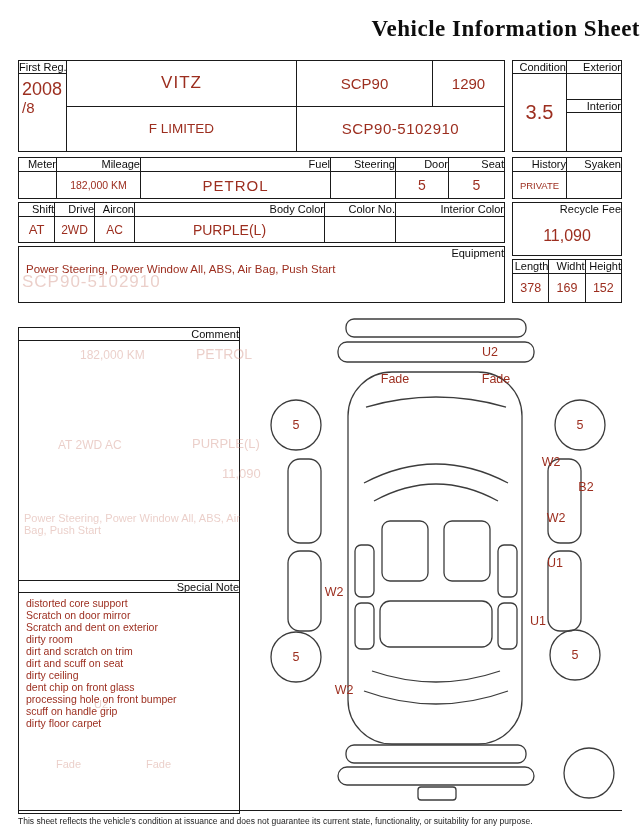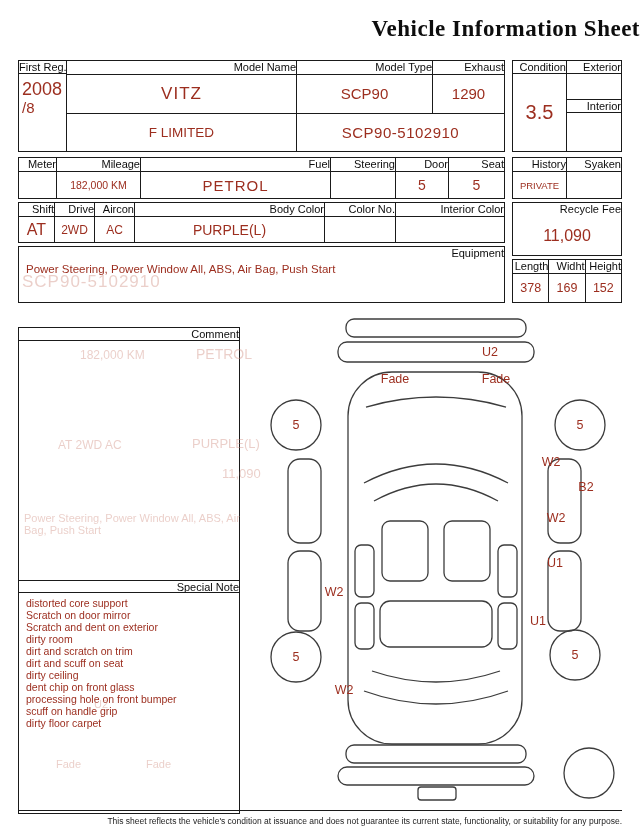--- a/index.html
+++ b/index.html
@@ -13,21 +13,21 @@
   .r { display:flex; }
   .f1 { flex:1; min-width:0; }
   .br { border-right:1px solid #1a1a1a; }
   .bb { border-bottom:1px solid #1a1a1a; }
   .bt { border-top:1px solid #1a1a1a; }
   .hdr { height:13px; line-height:13px; font-size:11px; color:#0d0d0d; text-align:right; white-space:nowrap; overflow:hidden; }
   .val { display:flex; align-items:center; justify-content:center; color:#9c2e1f; white-space:nowrap; overflow:hidden; }
   .note-line { font-size:10.5px; line-height:12px; color:#9c2e1f; white-space:nowrap; overflow:hidden; }
   .equip { font-size:11.5px; color:#9c2e1f; padding:3px 7px 0 7px; text-align:left; }
   .footer { position:absolute; left:18px; right:18px; top:810px; border-top:1px solid #1a1a1a;
-            text-align:right; font-size:8.5px; padding-top:5px; color:#1c1c1c; }
+            text-align:left; font-size:8.5px; padding-top:5px; color:#1c1c1c; }
   .ghost { position:absolute; color:#d08f82; opacity:.42; filter:blur(.4px); white-space:nowrap; pointer-events:none; z-index:5; }
   svg { display:block; }
   svg .ln { fill:none; stroke:#3c3c3c; stroke-width:1.3; }
   svg text { font-family:"Liberation Sans", sans-serif; fill:#9c2e1f; font-size:12.5px; }
 </style>
 </head>
 <body>
 
 <div class="page">
 
@@ -36,25 +36,20 @@
   <div class="box" style="left:18px;top:60px;width:487px;height:92px">
     <div class="r" style="height:100%">
       <div class="br col" style="width:48px">
         <div class="hdr bb">First Reg.</div>
         <div class="f1" style="color:#9c2e1f;padding:5px 2px 0 3px">
           <div style="font-size:18px;line-height:20px">2008</div>
           <div style="font-size:15px;line-height:18px">/8</div>
         </div>
       </div>
       <div class="f1 col">
-        <div class="r bb">
-          <div class="hdr br" style="width:230px">Model Name</div>
-          <div class="hdr br" style="width:136px">Model Type</div>
-          <div class="hdr f1">Exhaust</div>
-        </div>
         <div class="r bb f1">
           <div class="val br" style="width:230px;font-size:17px;letter-spacing:1px">VITZ</div>
           <div class="val br" style="width:136px;font-size:15px">SCP90</div>
           <div class="val f1" style="font-size:15px">1290</div>
         </div>
         <div class="r f1">
           <div class="val br" style="width:230px;font-size:13.5px">F LIMITED</div>
           <div class="val f1" style="font-size:15px;letter-spacing:.5px">SCP90-5102910</div>
         </div>
       </div>
@@ -114,21 +109,21 @@
     <div class="col">
       <div class="r bb">
         <div class="hdr br" style="width:36px">Shift</div>
         <div class="hdr br" style="width:40px">Drive</div>
         <div class="hdr br" style="width:40px">Aircon</div>
         <div class="hdr br" style="width:190px">Body Color</div>
         <div class="hdr br" style="width:71px">Color No.</div>
         <div class="hdr f1">Interior Color</div>
       </div>
       <div class="r f1">
-        <div class="val br" style="width:36px;font-size:16px">AT</div>
+        <div class="val br" style="width:36px;font-size:13px">AT</div>
         <div class="val br" style="width:40px;font-size:12px">2WD</div>
         <div class="val br" style="width:40px;font-size:12px">AC</div>
         <div class="val br" style="width:190px;font-size:14px">PURPLE(L)</div>
         <div class="br" style="width:71px"></div>
         <div class="f1"></div>
       </div>
     </div>
   </div>
 
   <div class="box" style="left:512px;top:202px;width:110px;height:54px">

